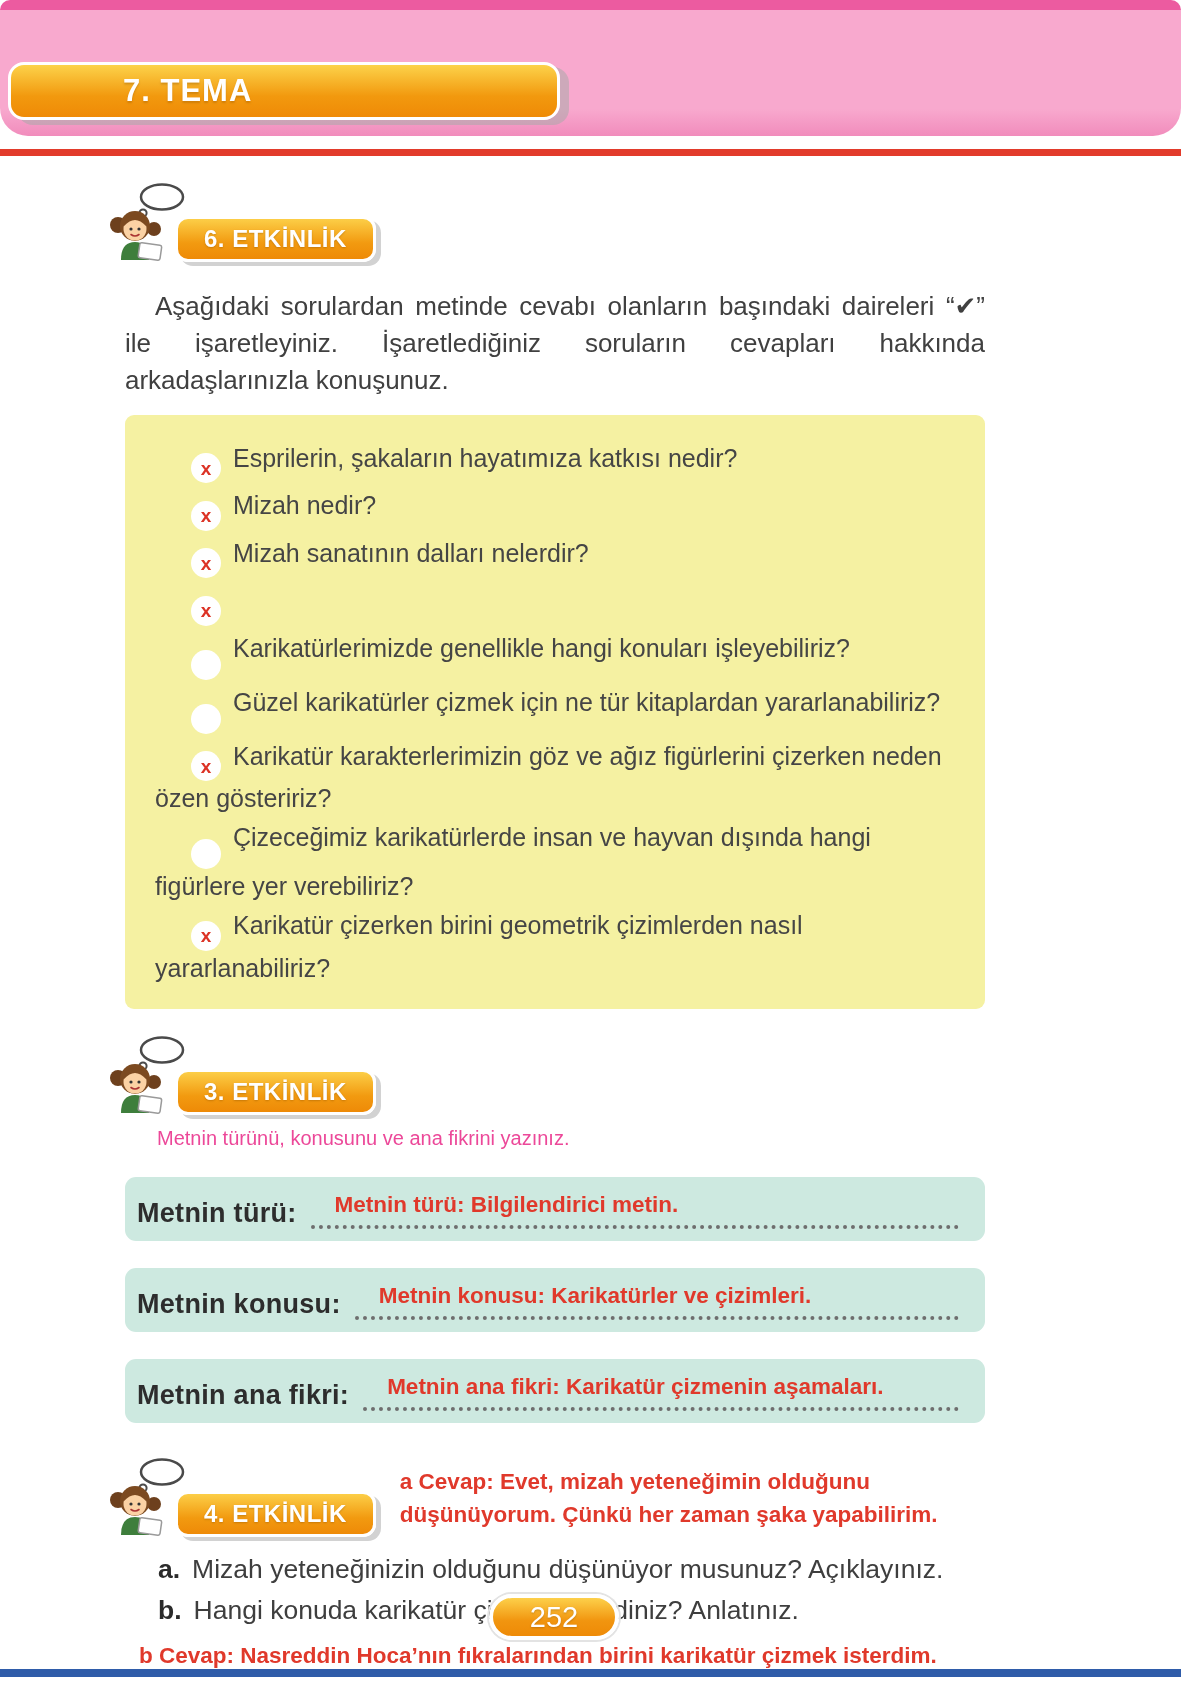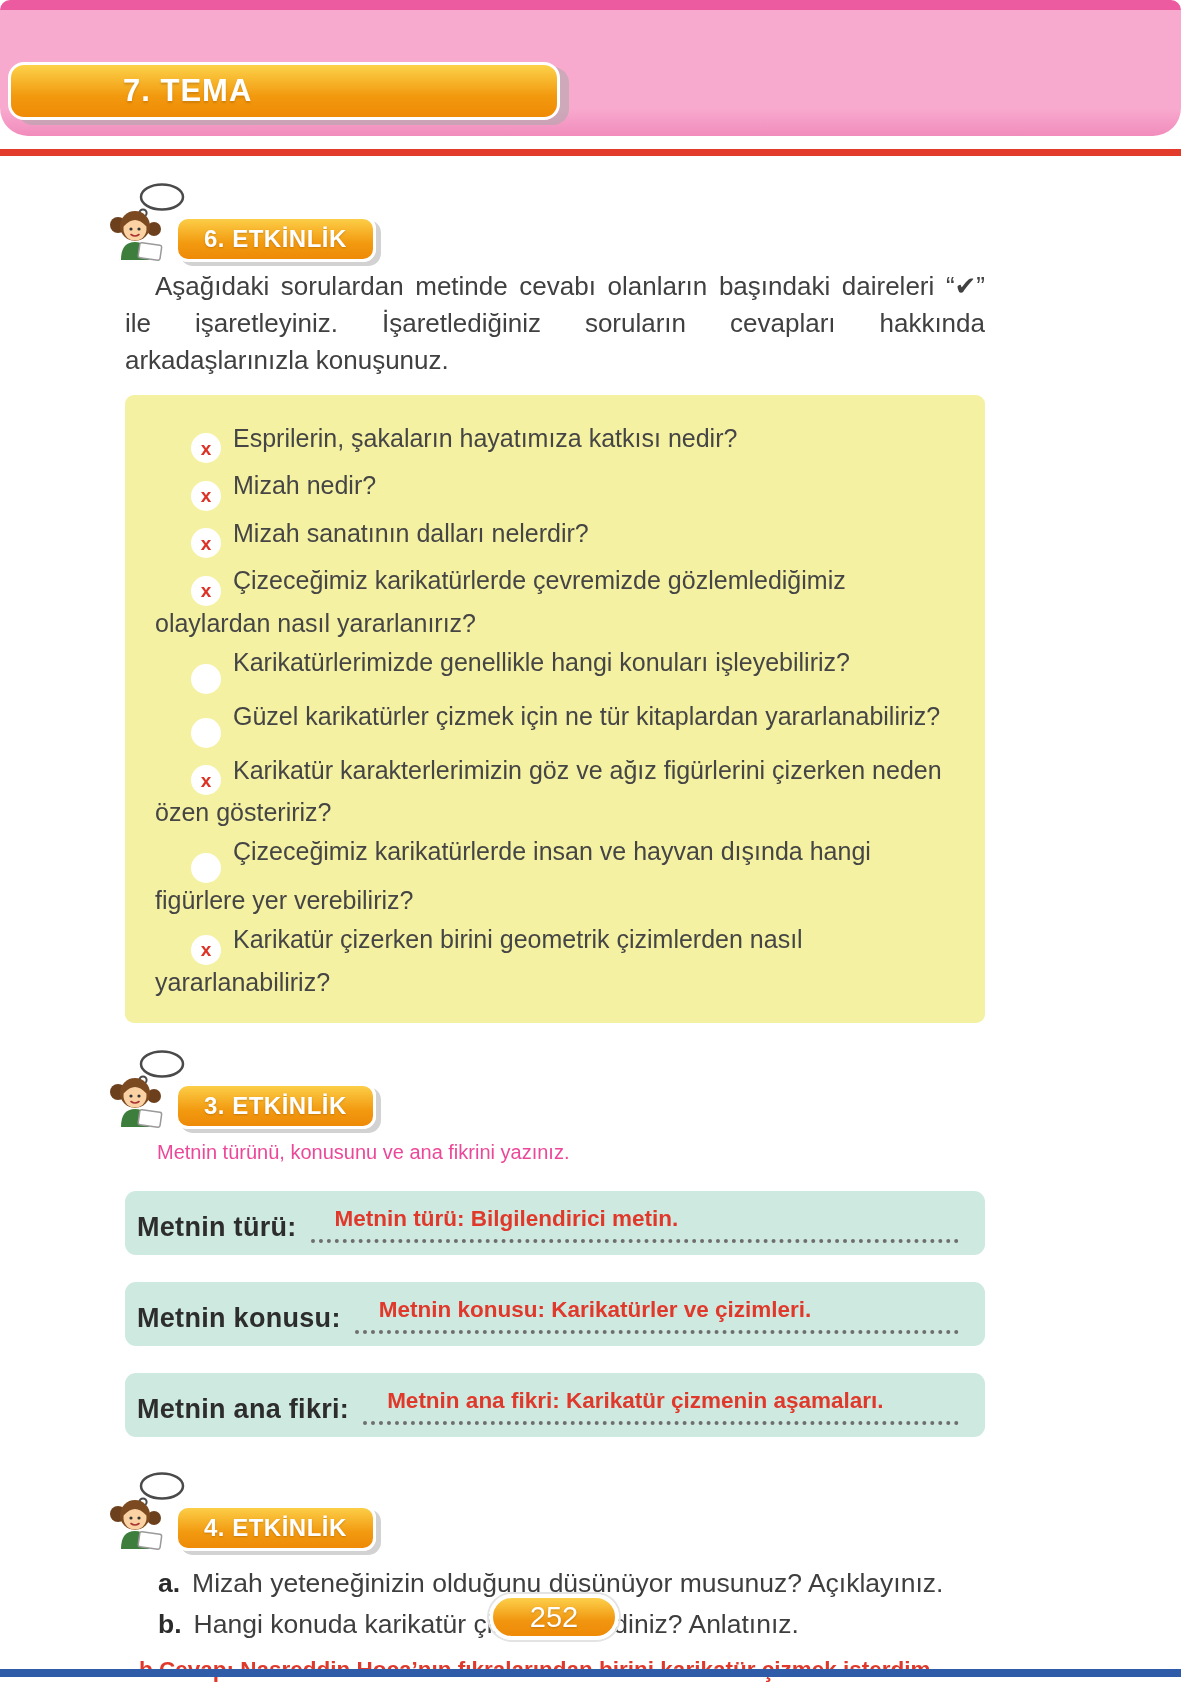--- a/index.html
+++ b/index.html
@@ -59,21 +59,21 @@
     box-shadow: 5px 4px 0 #d2d2d2;
     color: #ffffff;
     font-size: 24px;
     font-weight: 700;
     letter-spacing: .5px;
     text-shadow: 0 1px 2px rgba(140,80,0,0.4);
     white-space: nowrap;
   }
 
   .intro {
-    margin-top: 6px;
+    margin-top: 26px;
     font-size: 26px;
     line-height: 1.42;
     color: #404040;
     text-align: justify;
     text-indent: 30px;
   }
 
   
   .yellow-box {
     margin-top: 16px;
@@ -240,21 +240,21 @@
               <span class="qmark">x</span>
             </span><span>Esprilerin, şakaların hayatımıza katkısı nedir?</span></p>
         <p class="question"><span class="qcircle">
               <span class="qmark">x</span>
             </span><span>Mizah nedir?</span></p>
         <p class="question"><span class="qcircle">
               <span class="qmark">x</span>
             </span><span>Mizah sanatının dalları nelerdir?</span></p>
         <p class="question"><span class="qcircle">
               <span class="qmark">x</span>
-            </span><span>Çizeceğimiz karikatürlerde çevremizde gözlemlediğimiz olaylardan nasıl yararlanırız?</span></p>
+            </span></p>
         <p class="question"><span class="qcircle">
               <span class="qmark"></span>
             </span><span>Karikatürlerimizde genellikle hangi konuları işleyebiliriz?</span></p>
         <p class="question"><span class="qcircle">
               <span class="qmark"></span>
             </span><span>Güzel karikatürler çizmek için ne tür kitaplardan yararlanabiliriz?</span></p>
         <p class="question"><span class="qcircle">
               <span class="qmark">x</span>
             </span><span>Karikatür karakterlerimizin göz ve ağız figürlerini çizerken neden özen gösteririz?</span></p>
         <p class="question"><span class="qcircle">
@@ -327,20 +327,21 @@
               <path d="M19 44 q11 -12 22 0 l0 -6 q-11 -9 -22 0 z" fill="#7c4a20"></path>
               <circle cx="26" cy="47" r="1.6" fill="#333"></circle>
               <circle cx="34" cy="47" r="1.6" fill="#333"></circle>
               <path d="M26 52.5 q4 3 8 0" stroke="#a33" stroke-width="1.6" fill="none" stroke-linecap="round"></path>
               <path d="M16 78 q0 -18 14 -18 q14 0 14 18 z" fill="#3e7e3c"></path>
               <rect x="34" y="62" width="22" height="15" rx="2" fill="#fff" stroke="#9a9a9a" stroke-width="1.5" transform="rotate(8 45 69)"></rect>
             </svg>
           </span>
           <div class="badge">4. ETKİNLİK</div>
         </div>
+        <p class="answer-a">a Cevap: Evet, mizah yeteneğimin olduğunu düşünüyorum. Çünkü her zaman şaka yapabilirim.</p>
       </div>
 
       <div class="qa-items">
         <p class="qa-item"><b class="qa-letter">a.</b><span>Mizah yeteneğinizin olduğunu düşünüyor musunuz? Açıklayınız.</span></p>
         <p class="qa-item"><b class="qa-letter">b.</b><span>Hangi konuda karikatür çizmek isterdiniz? Anlatınız.</span></p>
       </div>
 
       <p class="answer-b">b Cevap: Nasreddin Hoca’nın fıkralarından birini karikatür çizmek isterdim.</p>
     </section>
 

